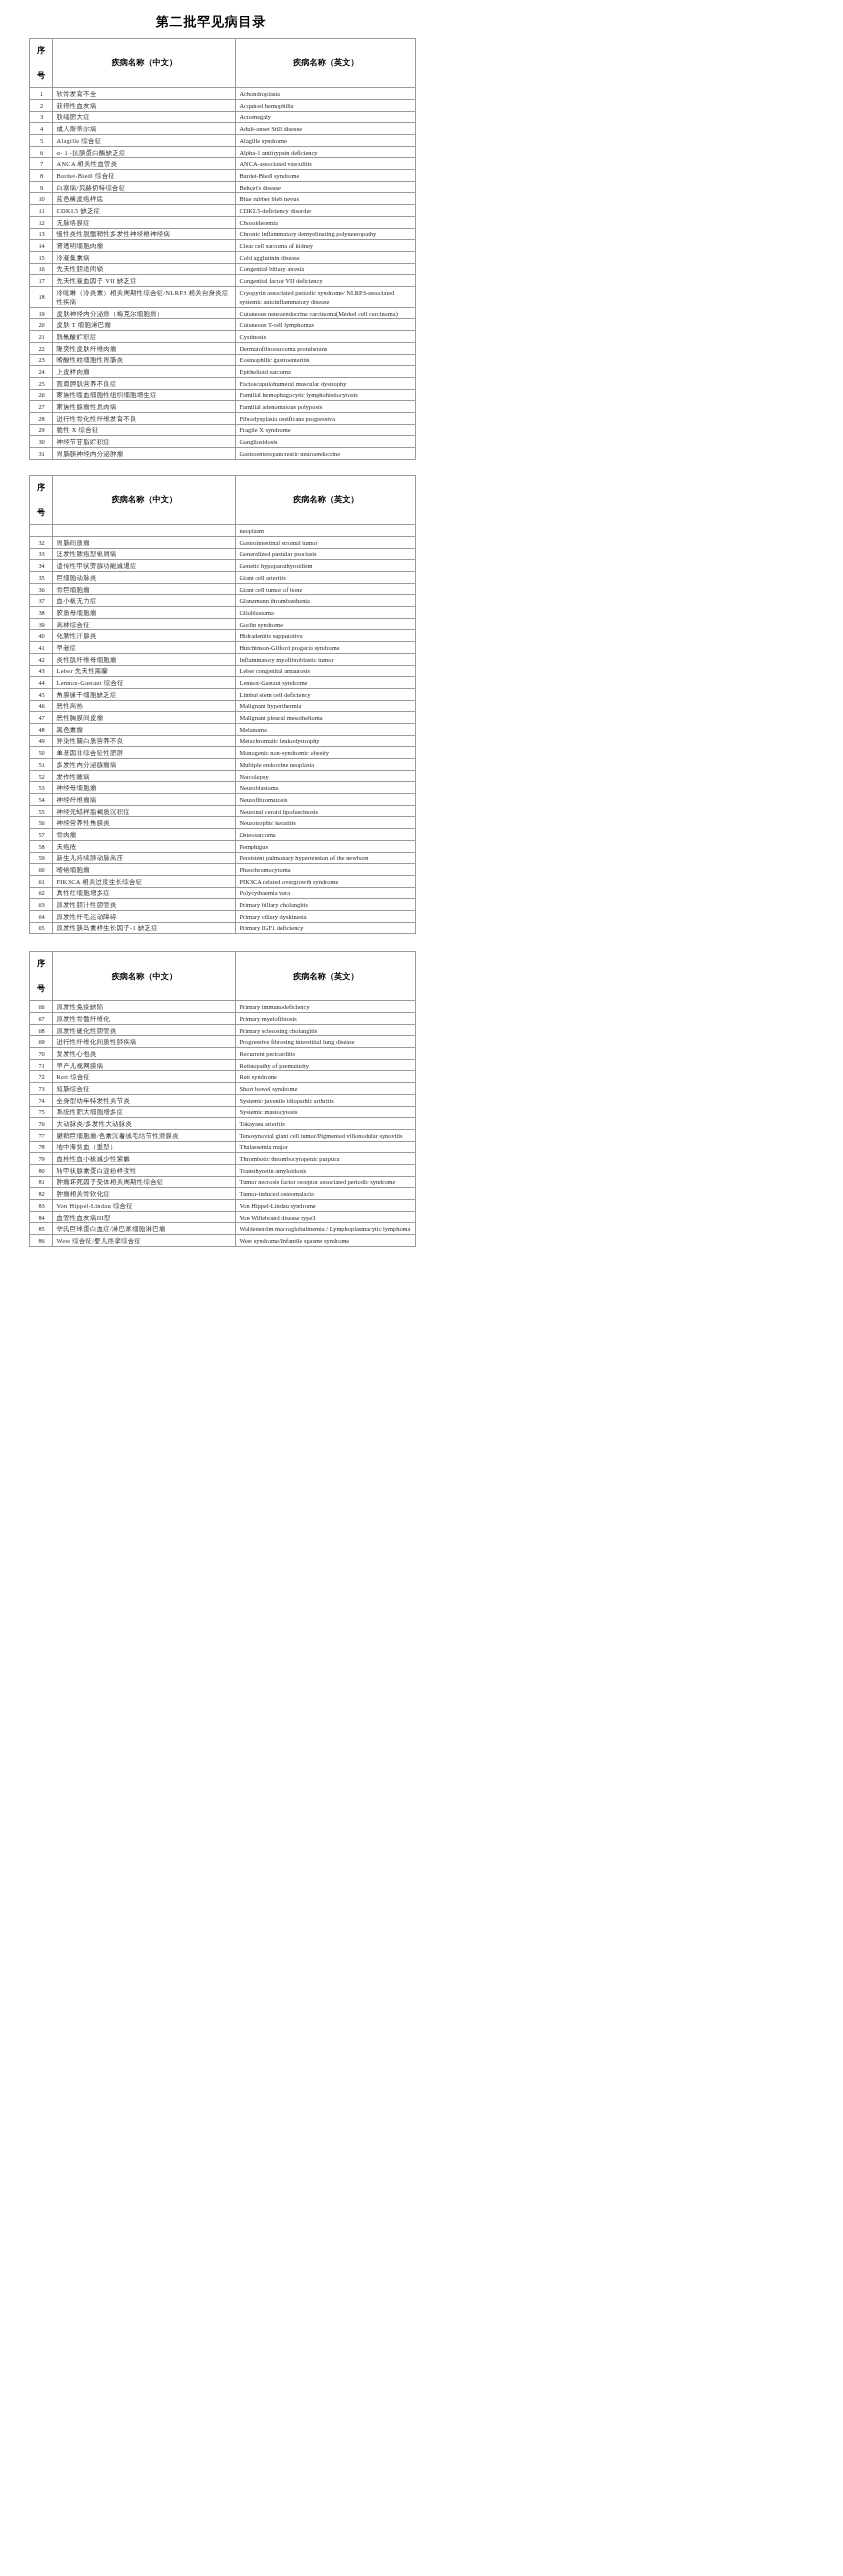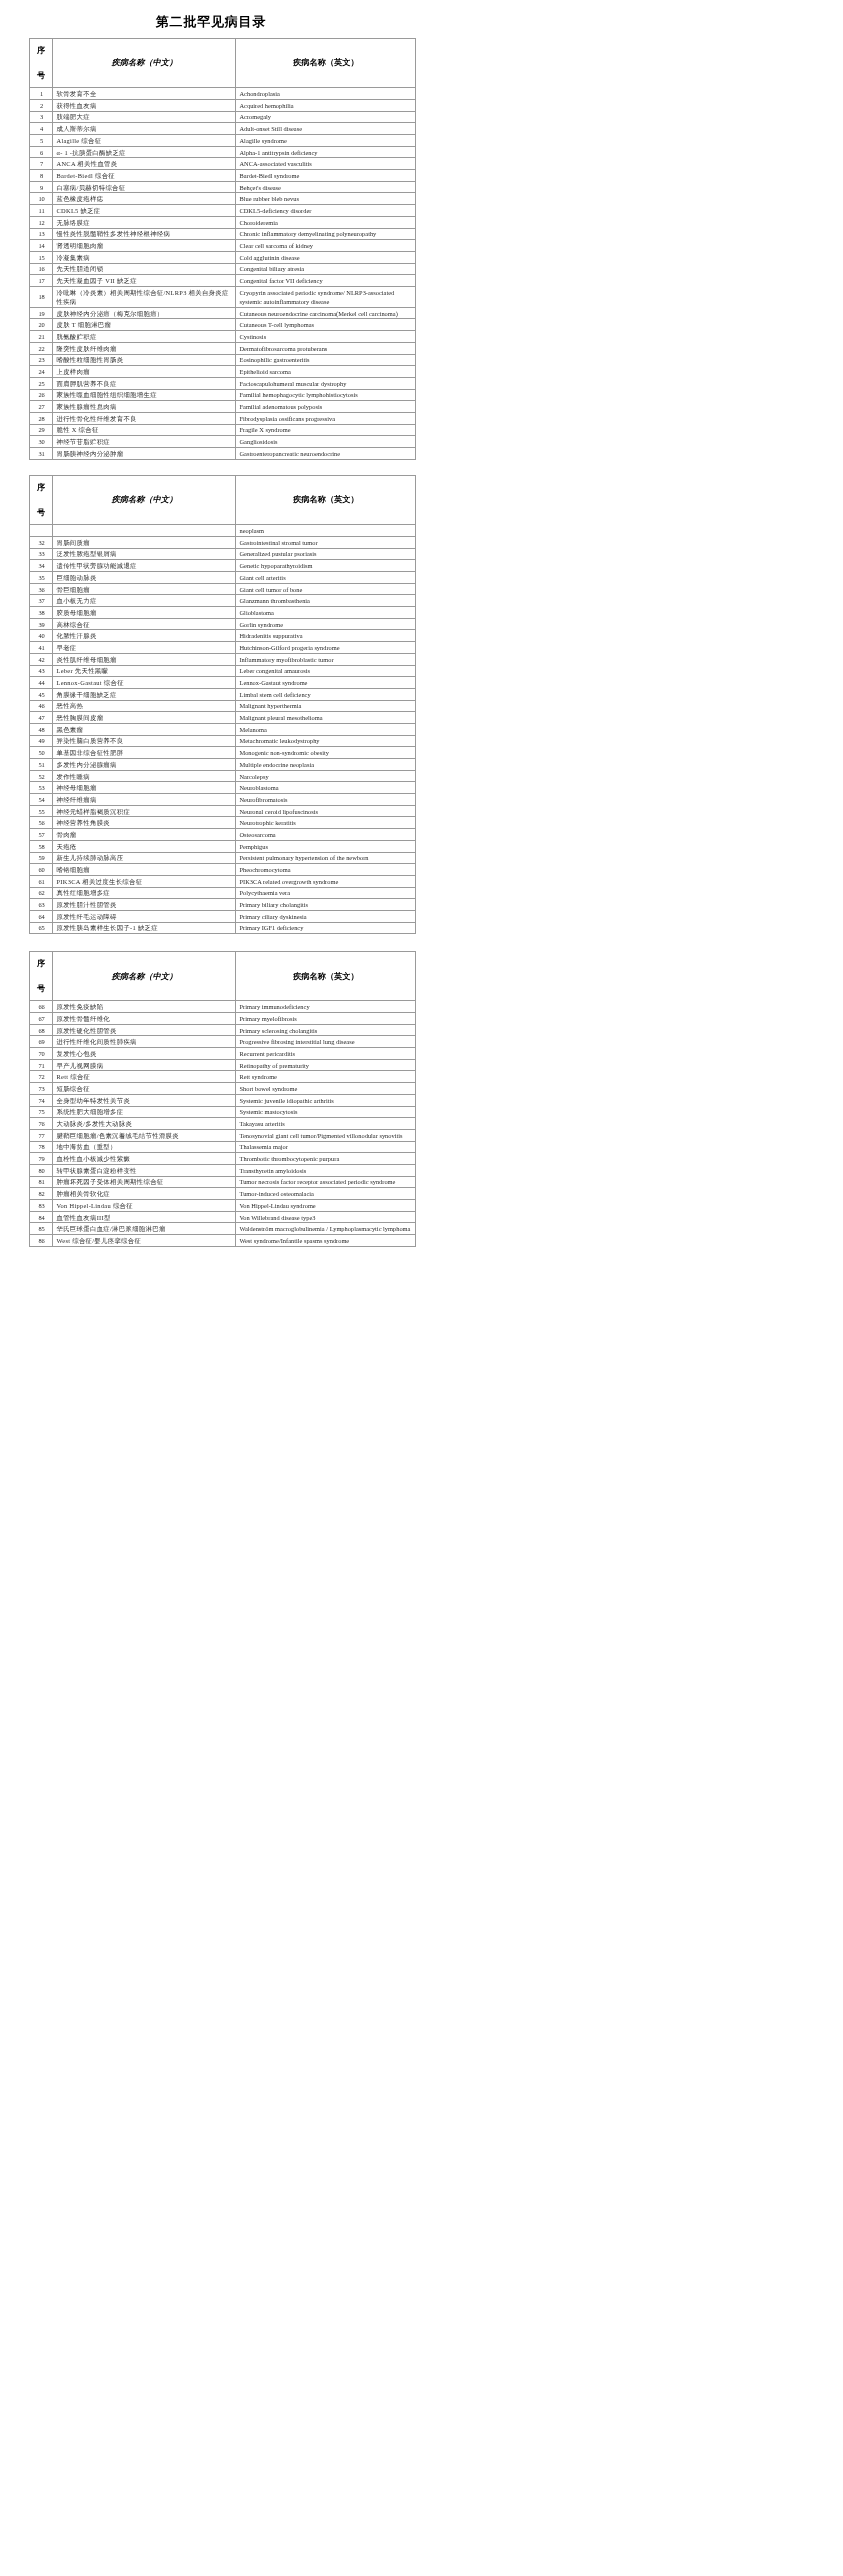--- a/index.html
+++ b/index.html
@@ -46,21 +46,21 @@
     font-family: "Liberation Serif", "DejaVu Serif", serif;
   }
   table.catalog th {
     font-weight: bold;
     text-align: center;
     font-size: 8.2px;
     color: #000;
     padding: 0;
   }
   th.col-no { width: 23.4px; }
-  th.col-cn { width: 183px; font-style: italic; }
+  th.col-cn { width: 183px; }
   th.col-en { width: 180px; }
 
   .hdr-no-inner {
     display: flex;
     flex-direction: column;
     justify-content: space-between;
     align-items: center;
     height: 48px;
     padding: 5.5px 0 5.5px 0;
     font-size: 8.2px;

